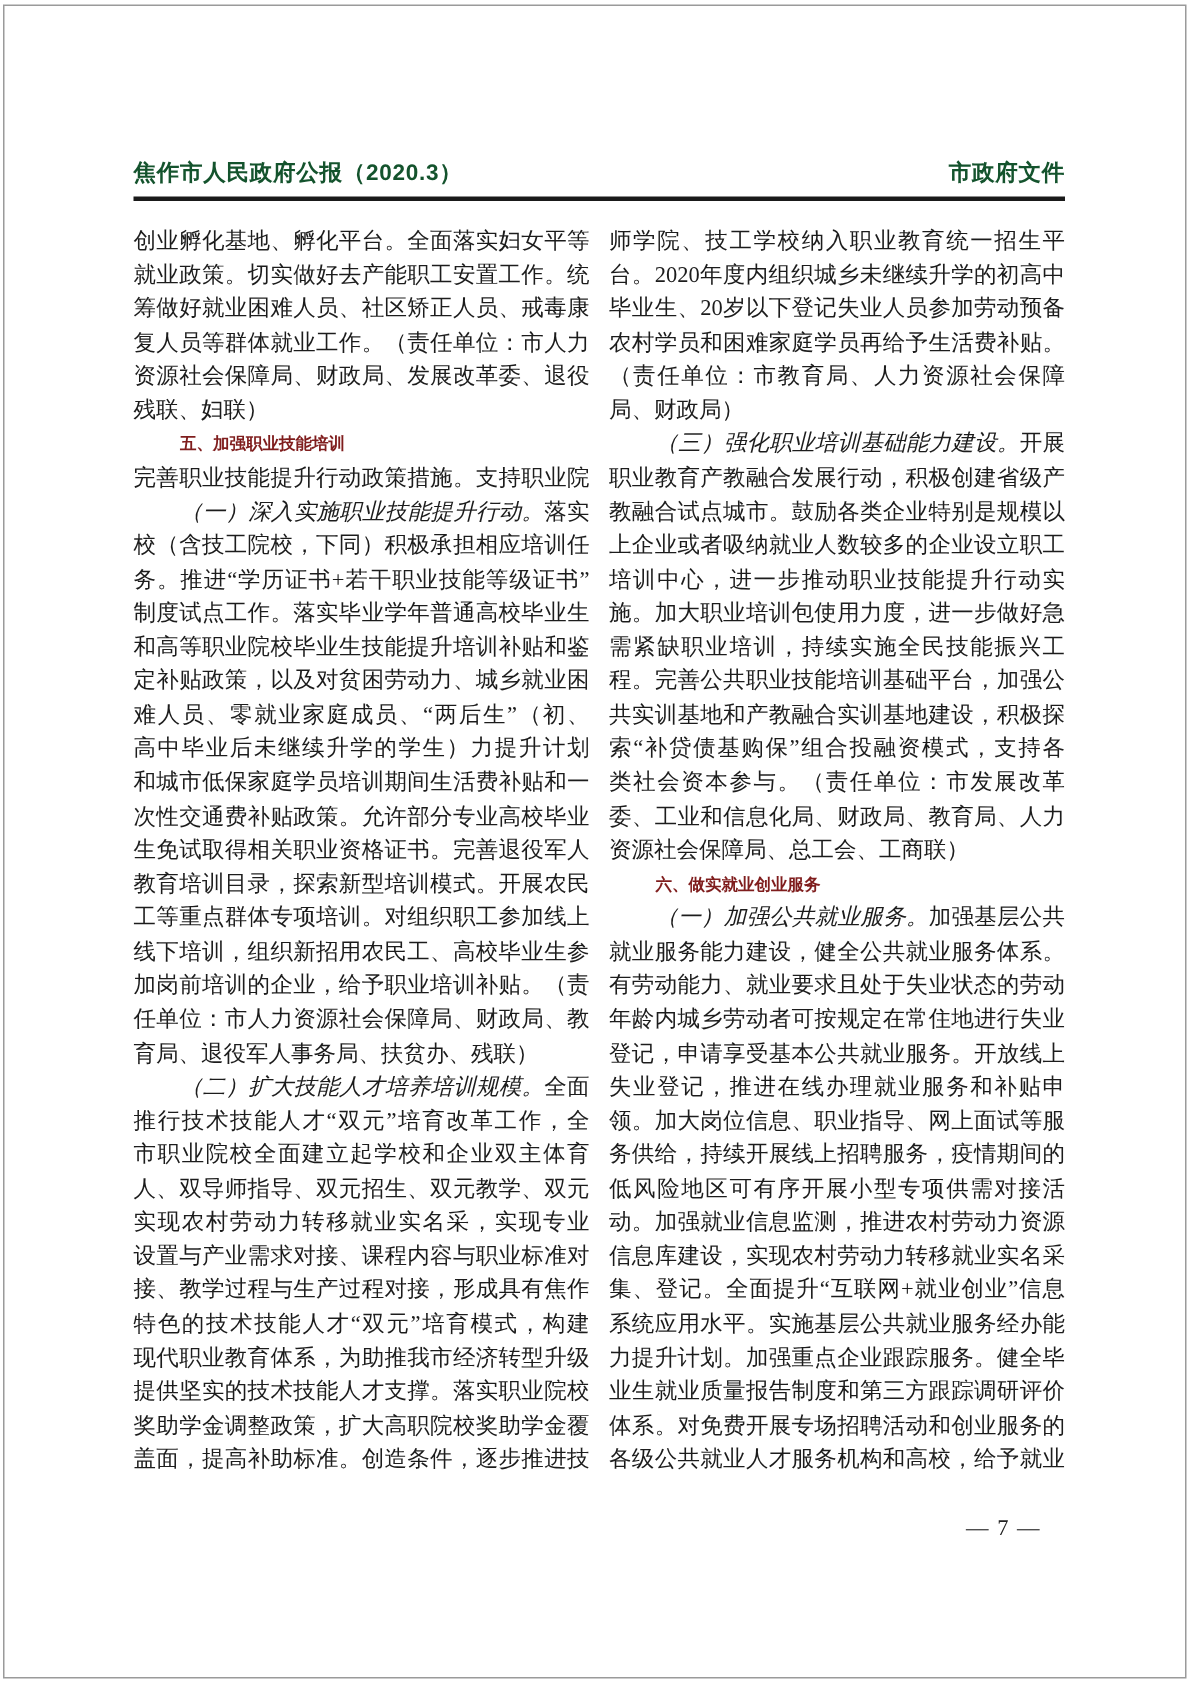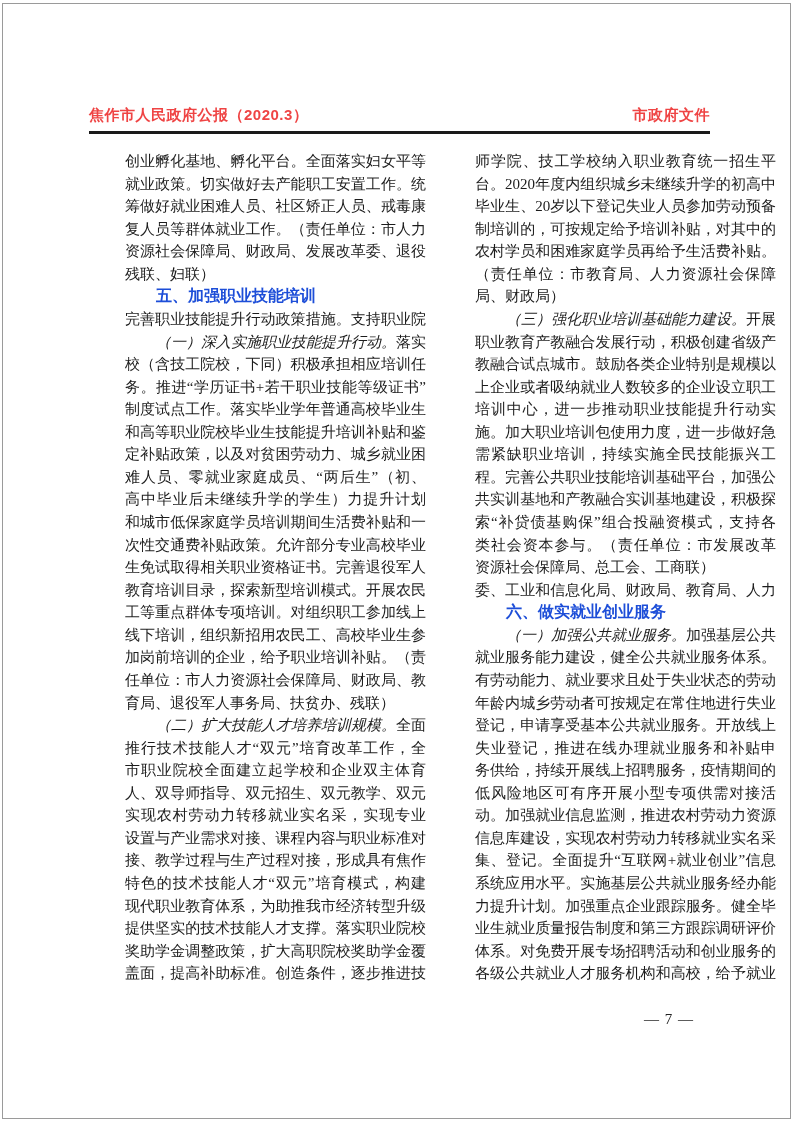--- a/index.html
+++ b/index.html
@@ -22,57 +22,56 @@
   .header-row {
     position: absolute;
     left: 89px; top: 106px;
     width: 621px;
     display: flex;
     justify-content: space-between;
     align-items: flex-end;
     font-family: "Liberation Sans", sans-serif;
     font-weight: 700;
     font-size: 15px;
-    color: #ef4444;
+    color: #14532d;
     letter-spacing: 0.5px;
   }
   .header-rule {
     position: absolute;
     left: 89px; top: 131px;
     width: 621px; height: 3px;
     background: #1a1a1a;
   }
   .body-text {
     position: absolute;
     left: 89px; top: 150px;
     width: 621px;
     display: flex;
   }
   .col {
     width: 304px;
-    margin-left: 36px;
   }
   .col.left-col { margin-right: 13px; }
   .line {
     height: 22.57px;
     line-height: 22.57px;
     font-size: 15px;
     text-align: justify;
     text-align-last: justify;
     white-space: nowrap;
     letter-spacing: 0;
   }
   .line.end { text-align-last: left; white-space: normal; }
   .line.indent { padding-left: 31px; }
   .line.heading {
     font-family: Liberation Serif, serif;
     font-weight: 700;
     text-align-last: left;
-    font-size: 16px;
-    color: #1d4ed8;
+    font-size: 11px;
+    color: #7f1d1d;
   }
   .kai { font-style: italic; }
   .page-number {
     position: absolute;
     left: 628px; top: 1011px;
     width: 82px;
     text-align: center;
     font-size: 15px;
     color: #222222;
     letter-spacing: 1px;
@@ -126,44 +125,44 @@
       <div class="line"><span>特色的技术技能人才“双元”培育模式，构建</span></div>
       <div class="line"><span>现代职业教育体系，为助推我市经济转型升级</span></div>
       <div class="line"><span>提供坚实的技术技能人才支撑。落实职业院校</span></div>
       <div class="line"><span>奖助学金调整政策，扩大高职院校奖助学金覆</span></div>
       <div class="line"><span>盖面，提高补助标准。创造条件，逐步推进技</span></div>
     </div>
   <div class="col" id="col-right">
       <div class="line"><span>师学院、技工学校纳入职业教育统一招生平</span></div>
       <div class="line"><span>台。2020年度内组织城乡未继续升学的初高中</span></div>
       <div class="line"><span>毕业生、20岁以下登记失业人员参加劳动预备</span></div>
-      <div class="line"><span>制培训的，可按规定给予培训补贴，对其中的</span></div>
       <div class="line"><span>农村学员和困难家庭学员再给予生活费补贴。</span></div>
       <div class="line"><span>（责任单位：市教育局、人力资源社会保障</span></div>
       <div class="line end"><span>局、财政局）</span></div>
       <div class="line indent"><span class="kai">（三）强化职业培训基础能力建设。</span><span>开展</span></div>
       <div class="line"><span>职业教育产教融合发展行动，积极创建省级产</span></div>
       <div class="line"><span>教融合试点城市。鼓励各类企业特别是规模以</span></div>
       <div class="line"><span>上企业或者吸纳就业人数较多的企业设立职工</span></div>
       <div class="line"><span>培训中心，进一步推动职业技能提升行动实</span></div>
       <div class="line"><span>施。加大职业培训包使用力度，进一步做好急</span></div>
       <div class="line"><span>需紧缺职业培训，持续实施全民技能振兴工</span></div>
       <div class="line"><span>程。完善公共职业技能培训基础平台，加强公</span></div>
       <div class="line"><span>共实训基地和产教融合实训基地建设，积极探</span></div>
       <div class="line"><span>索“补贷债基购保”组合投融资模式，支持各</span></div>
       <div class="line"><span>类社会资本参与。（责任单位：市发展改革</span></div>
+      <div class="line"><span>委、工业和信息化局、财政局、教育局、人力</span></div>
       <div class="line end"><span>资源社会保障局、总工会、工商联）</span></div>
-      <div class="line"><span>委、工业和信息化局、财政局、教育局、人力</span></div>
       <div class="line heading indent end"><span>六、做实就业创业服务</span></div>
       <div class="line indent"><span class="kai">（一）加强公共就业服务。</span><span>加强基层公共</span></div>
       <div class="line"><span>就业服务能力建设，健全公共就业服务体系。</span></div>
       <div class="line"><span>有劳动能力、就业要求且处于失业状态的劳动</span></div>
       <div class="line"><span>年龄内城乡劳动者可按规定在常住地进行失业</span></div>
       <div class="line"><span>登记，申请享受基本公共就业服务。开放线上</span></div>
       <div class="line"><span>失业登记，推进在线办理就业服务和补贴申</span></div>
+      <div class="line"><span>领。加大岗位信息、职业指导、网上面试等服</span></div>
       <div class="line"><span>务供给，持续开展线上招聘服务，疫情期间的</span></div>
       <div class="line"><span>低风险地区可有序开展小型专项供需对接活</span></div>
       <div class="line"><span>动。加强就业信息监测，推进农村劳动力资源</span></div>
       <div class="line"><span>信息库建设，实现农村劳动力转移就业实名采</span></div>
       <div class="line"><span>集、登记。全面提升“互联网+就业创业”信息</span></div>
       <div class="line"><span>系统应用水平。实施基层公共就业服务经办能</span></div>
       <div class="line"><span>力提升计划。加强重点企业跟踪服务。健全毕</span></div>
       <div class="line"><span>业生就业质量报告制度和第三方跟踪调研评价</span></div>
       <div class="line"><span>体系。对免费开展专场招聘活动和创业服务的</span></div>
       <div class="line"><span>各级公共就业人才服务机构和高校，给予就业</span></div>

